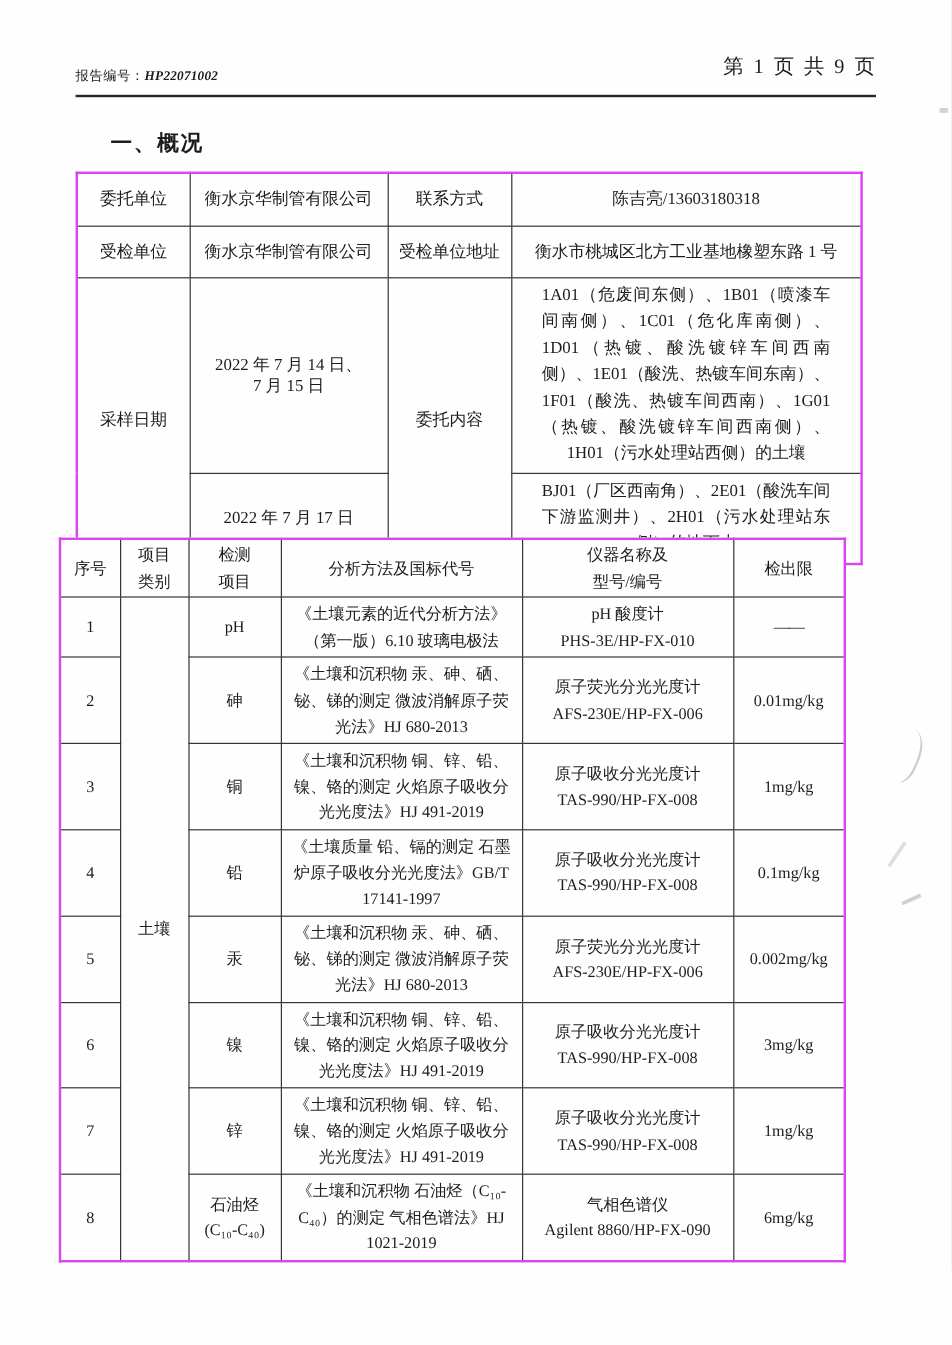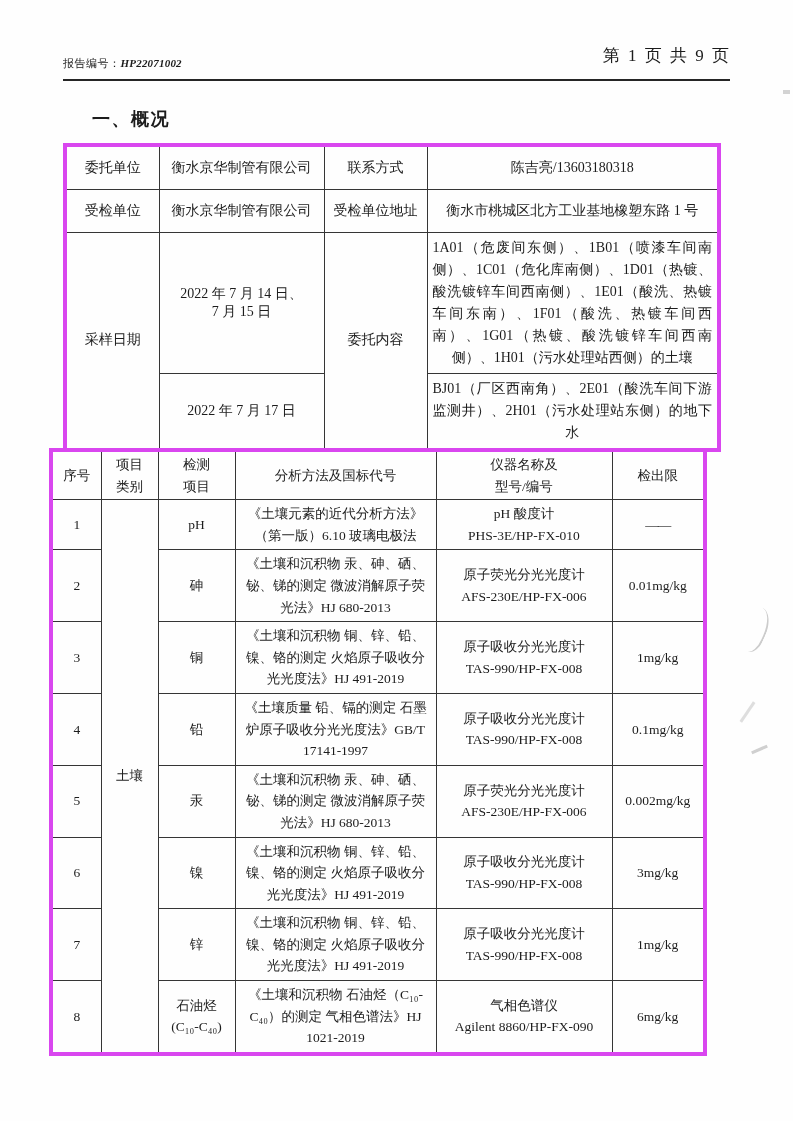--- a/index.html
+++ b/index.html
@@ -16,29 +16,29 @@
   .hdr-left{position:absolute;left:63px;top:56px;font-size:11px;letter-spacing:.5px;}
   .hdr-left .num{font-style:italic;font-weight:600;letter-spacing:.2px;}
   .hdr-right{position:absolute;right:62px;top:44px;font-size:17px;letter-spacing:2px;}
   .hdr-rule{position:absolute;left:63px;top:79px;width:667px;height:2px;background:#262626;}
   
   .sec-title{position:absolute;left:63px;font-size:18px;font-weight:bold;letter-spacing:1.5px;margin-left:29px;}
   .sec1-title{top:107px;}
   .sec2-title{top:404px;}
   
   table{border-collapse:collapse;table-layout:fixed;background:#fefefe;}
-  table{border:4px solid #d946ef;}
+  table{border:2px solid #d946ef;}
   th,td{border:1px solid #353535;vertical-align:middle;text-align:center;
         font-weight:normal;font-size:14px;padding:2px 4px;
         white-space:pre-line;overflow:hidden;}
   .tbl1{position:absolute;left:63px;top:143px;width:654px;}
   .tbl2{position:absolute;left:49px;top:448px;width:654px;}
   .tbl2 th,.tbl2 td{font-size:13.5px;line-height:1.6;}
   .cell-flow{white-space:normal;text-align:justify;text-align-last:center;
-             line-height:22px;padding:4px 5px;font-size:14px;}
+             line-height:22px;padding:4px 25px;font-size:14px;}
   .method-cell{padding:3px 6px;white-space:normal;line-height:1.62;}
   .limit-dash{letter-spacing:-1px;}
   
   .artifact{position:absolute;pointer-events:none;}
   .a1{left:741px;top:606px;width:24px;height:46px;border-right:2px solid #9c9c9c;
       border-radius:50% 60% 40% 60%;transform:rotate(24deg);opacity:.5;}
   .a2{left:746px;top:700px;width:3px;height:24px;background:#aeaeae;
       transform:rotate(34deg);opacity:.4;}
   .a3{left:751px;top:748px;width:17px;height:3px;background:#a2a2a2;
       transform:rotate(-24deg);opacity:.5;}

